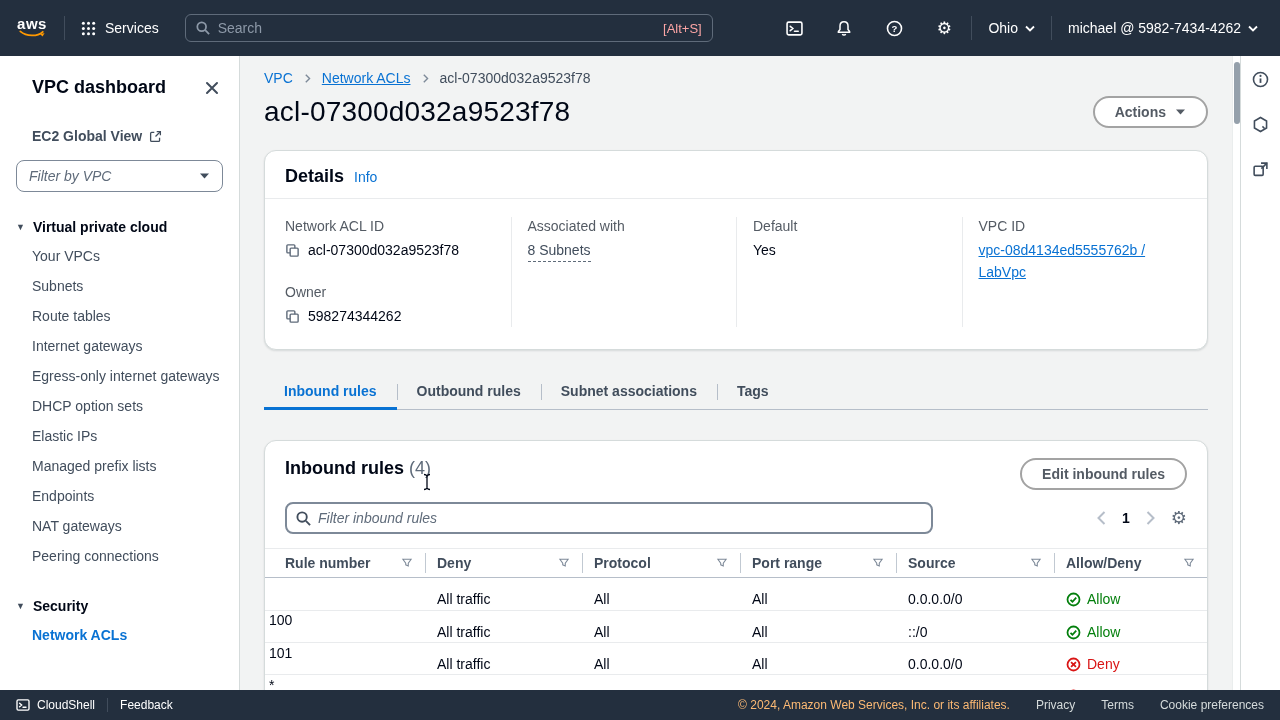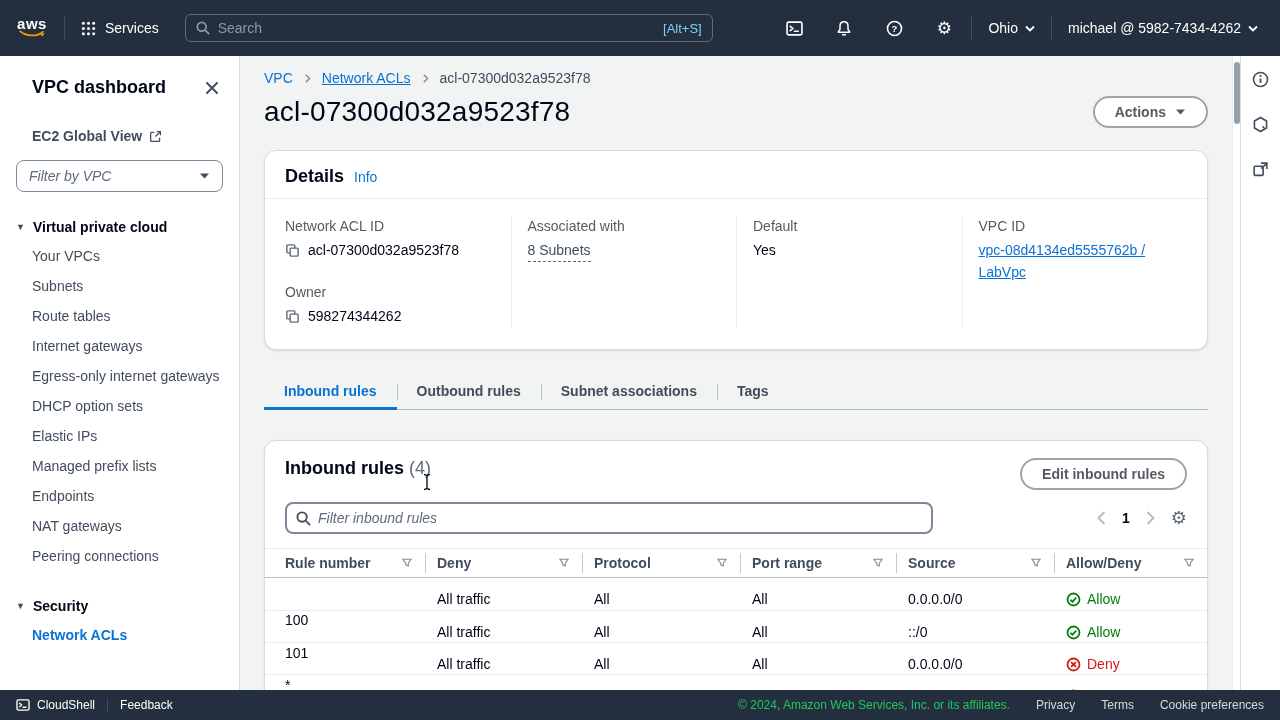--- a/index.html
+++ b/index.html
@@ -9,35 +9,35 @@
 
   
   .topbar { flex:0 0 40px; background:#232f3e; color:#fff; display:flex; align-items:center; }
   .tb-logo { width:64px; height:56px; display:flex; flex-direction:column; align-items:center; justify-content:center; cursor:pointer; }
   .tb-logo .logo-text { font-weight:700; font-size:15px; letter-spacing:.5px; line-height:12px; }
   .tb-sep { width:1px; height:24px; background:#414d5c; flex:0 0 1px; }
   .tb-services { display:flex; align-items:center; gap:9px; padding:0 16px; height:40px; cursor:pointer; }
   .tb-search { width:528px; height:28px; margin-left:10px; background:#232f3e; border:1px solid #5f6b7a; border-radius:6px; display:flex; align-items:center; padding:0 10px; gap:8px; }
   .tb-search input { flex:1; background:transparent; border:none; outline:none; color:#d5dbdb; font-size:14px; font-family:inherit; }
   .tb-search input::placeholder { color:#8d99a8; }
-  .tb-shortcut { color:#7dd3fc; font-size:13px; }
+  .tb-shortcut { color:#fca5a5; font-size:13px; }
   .tb-right { margin-left:auto; display:flex; align-items:center; height:40px; }
   .tb-iconbtn { width:50px; height:40px; display:flex; align-items:center; justify-content:center; cursor:pointer; }
   .tb-gear-glyph { font-family:"DejaVu Sans",sans-serif; font-size:17px; color:#fff; line-height:1; }
   .tb-drop { display:flex; align-items:center; gap:7px; padding:0 14px; height:40px; cursor:pointer; white-space:nowrap; }
   .tb-right .tb-sep { margin:0 2px; }
   .tb-right { padding-right:8px; }
 
   
   .footer { flex:0 0 30px; background:#232f3e; color:#d5dbdb; display:flex; align-items:center; font-size:12px; padding:0 16px; }
   .ft-left { display:flex; align-items:center; gap:12px; }
   .ft-item { display:flex; align-items:center; gap:7px; cursor:pointer; color:#fff; }
   .ft-sep { width:1px; height:14px; background:#414d5c; }
   .ft-right { margin-left:auto; display:flex; align-items:center; gap:26px; }
-  .ft-copy { color:#22c55e; }
+  .ft-copy { color:#fdba74; }
   .ft-link { color:#d5dbdb; cursor:pointer; }
 
   
   .middle { flex:1; display:flex; min-height:0; }
 
   
   .sidebar { flex:0 0 240px; background:#fff; border-right:1px solid #d5dbdb; overflow:hidden; padding-bottom:8px; }
   .sb-header { display:flex; align-items:center; justify-content:space-between; padding:21px 20px 0 32px; }
   .sb-title { font-size:18px; font-weight:700; color:#000716; }
   .sb-close { cursor:pointer; display:flex; }
@@ -102,21 +102,21 @@
 
   .table { border-top:1px solid #e9ebed; }
   .tr { display:grid; grid-template-columns:160px 157px 158px 156px 158px 1fr; align-items:center; }
   .thead { height:29px; border-bottom:1px solid #b6bec9; }
   .th { height:100%; display:flex; align-items:center; justify-content:space-between; padding:0 12px; position:relative; font-weight:700; color:#414d5c; cursor:pointer; }
   .th:first-child { padding-left:20px; }
   .th + .th::before { content:""; position:absolute; left:0; top:4px; bottom:4px; width:1px; background:#c1c9d2; }
   .tbody .tr { height:32px; color:#000716; }
   .tbody .tr + .tr { border-top:1px solid #e9ebed; }
   .td { padding:0 12px; white-space:nowrap; overflow:hidden; }
-  .td:first-child { padding-left:20px;margin-top:42px; }
+  .td:first-child { padding-left:4px;margin-top:42px; }
   .status { display:flex; align-items:center; gap:6px; }
   .status.allow { color:#037f0c; }
   .status.deny { color:#d91515; }
 
   
   .vscroll { flex:0 0 8px; background:#fff; border-left:1px solid #eaeded; position:relative; }
   .vthumb { position:absolute; top:6px; left:1px; width:6px; height:62px; border-radius:3px; background:#95a0ab; }
   .rail { flex:0 0 40px; background:#fff; border-left:1px solid #d5dbdb; display:flex; flex-direction:column; align-items:center; padding-top:11px; gap:21px; }
   .rail-btn { width:24px; height:24px; display:flex; align-items:center; justify-content:center; cursor:pointer; }
 

